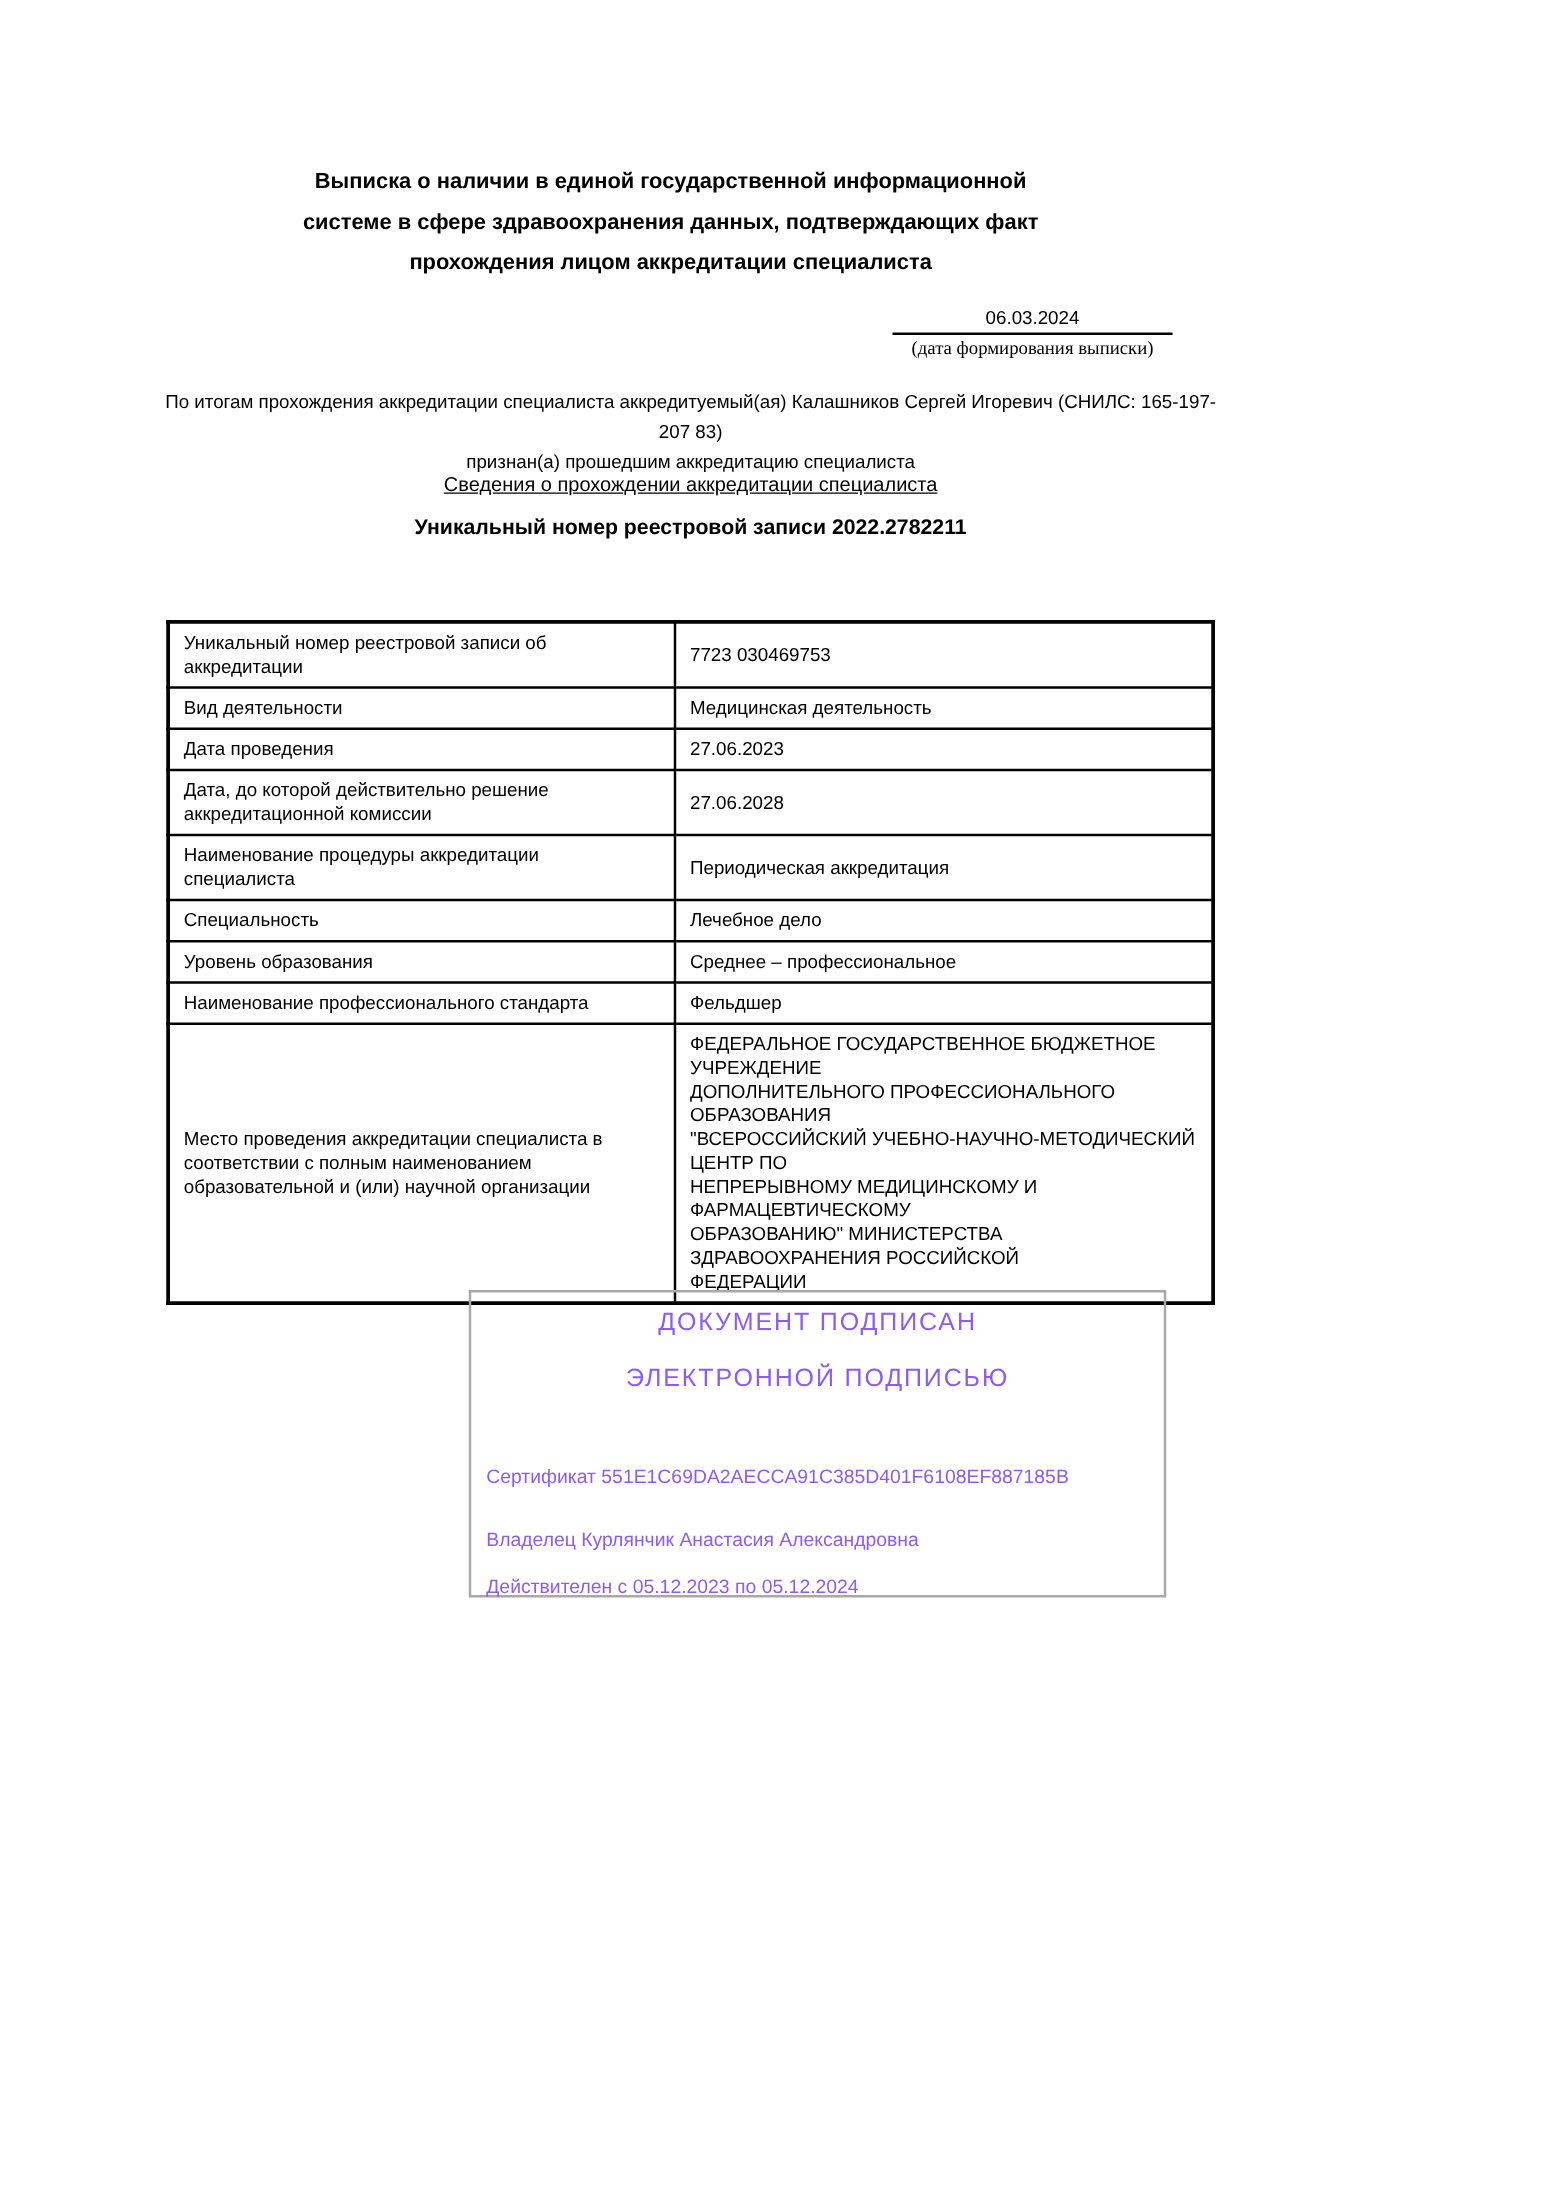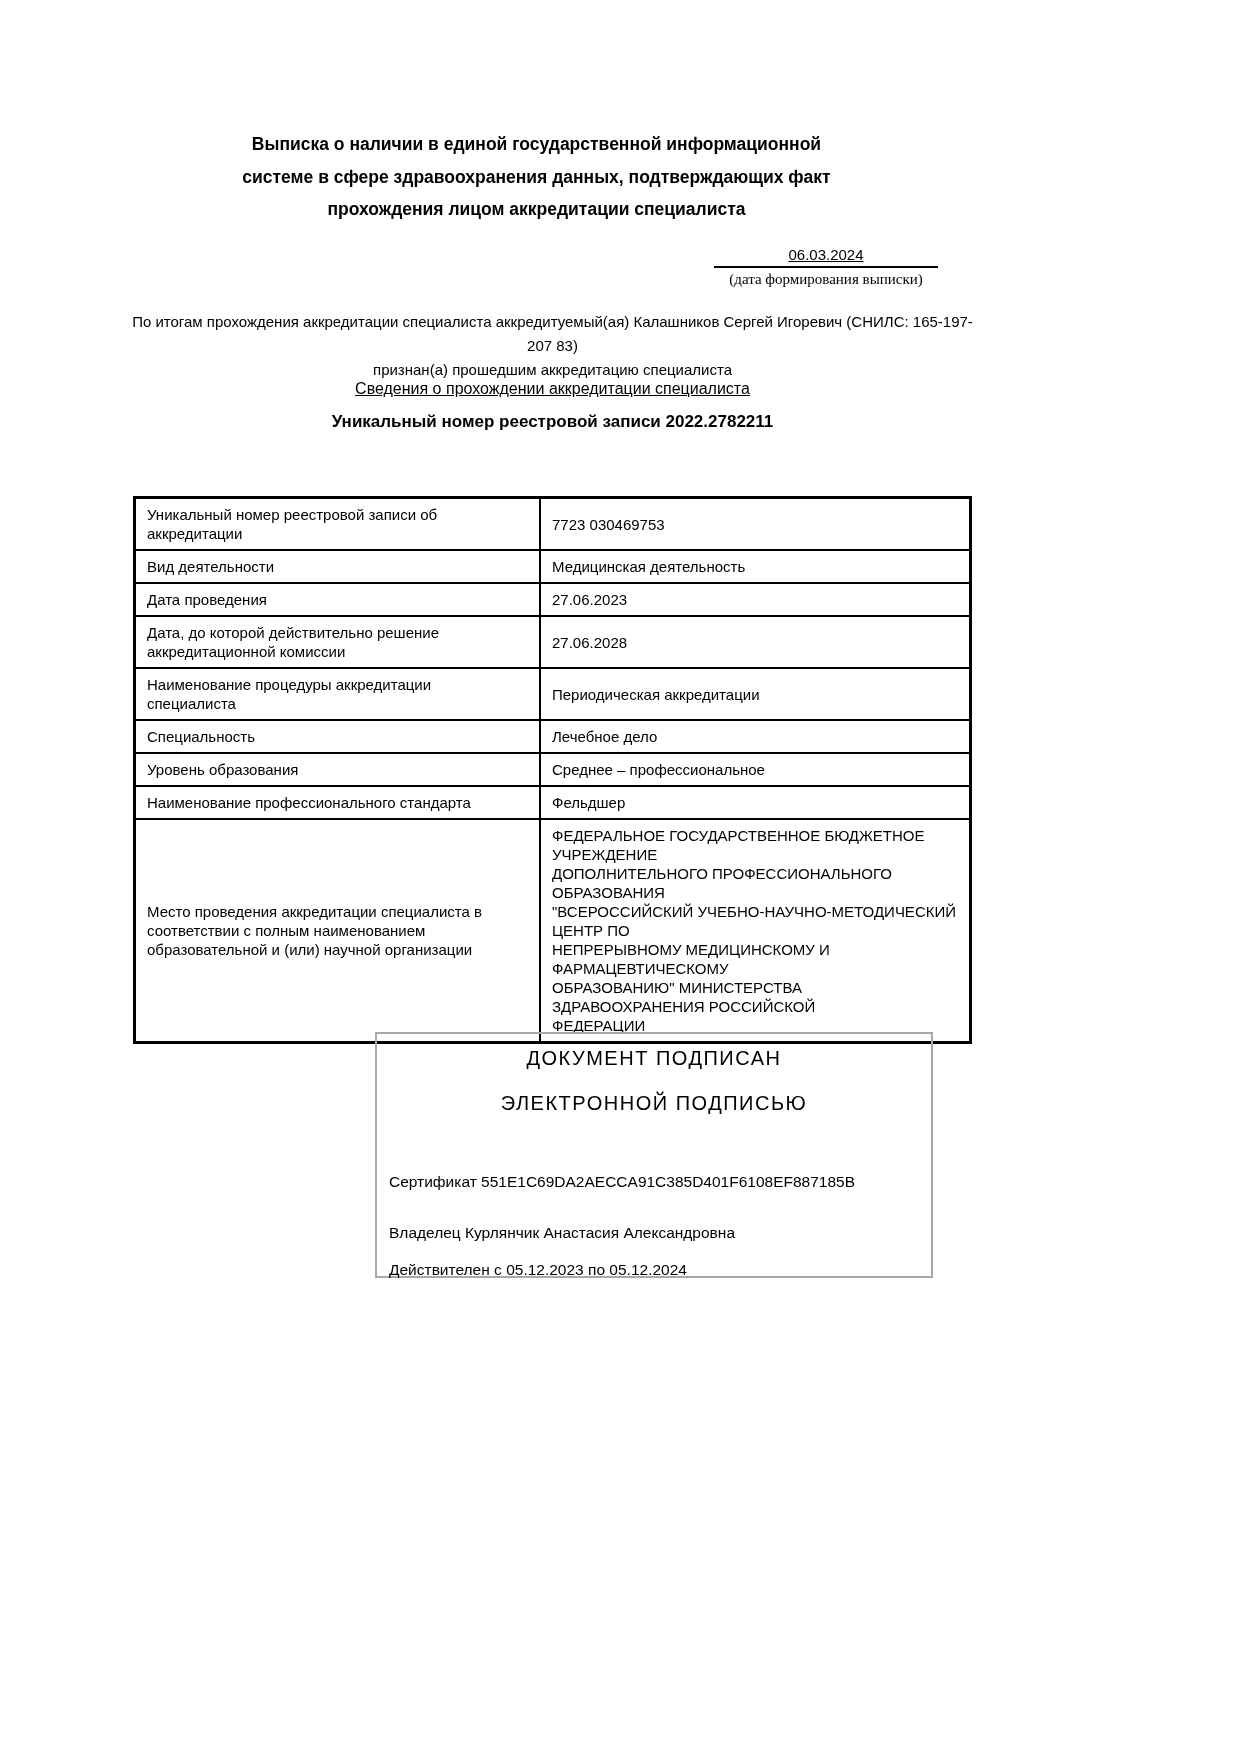--- a/index.html
+++ b/index.html
@@ -31,21 +31,20 @@
     left: 710px;
     width: 232px;
     text-align: center;
     font-size: 15px;
   }
   .date-value {
     display: block;
     margin: 0 4px;
     padding-bottom: 3px;
     border-bottom: 2px solid #000000;
-    text-decoration: underline;
   }
   .date-caption {
     display: block;
     padding-top: 3px;
     font-family: Liberation Serif, serif;
   }
 
   .intro {
     position: absolute;
     top: 310px;
@@ -99,21 +98,21 @@
   td.col-value { }
 
   .sig-box {
     position: absolute;
     top: 1032px;
     left: 375px;
     width: 558px;
     height: 246px;
     box-sizing: border-box;
     border: 2px solid #a8a8a8;
-    color: #000000;
+    color: #8b5cf6;
   }
   .sig-title {
     text-align: center;
     font-size: 20px;
     letter-spacing: 1.5px;
     line-height: 24px;
   }
   .sig-title-1 { margin-top: 12px; }
   .sig-title-2 { margin-top: 21px; }
   .sig-detail {
@@ -162,21 +161,21 @@
         <td class="col-value">27.06.2023</td>
       </tr>
       <tr>
         <td class="col-label">Дата, до которой действительно решение
 аккредитационной комиссии</td>
         <td class="col-value">27.06.2028</td>
       </tr>
       <tr>
         <td class="col-label">Наименование процедуры аккредитации
 специалиста</td>
-        <td class="col-value">Периодическая аккредитации</td>
+        <td class="col-value">Периодическая аккредитация</td>
       </tr>
       <tr>
         <td class="col-label">Специальность</td>
         <td class="col-value">Лечебное дело</td>
       </tr>
       <tr>
         <td class="col-label">Уровень образования</td>
         <td class="col-value">Среднее – профессиональное</td>
       </tr>
       <tr>

